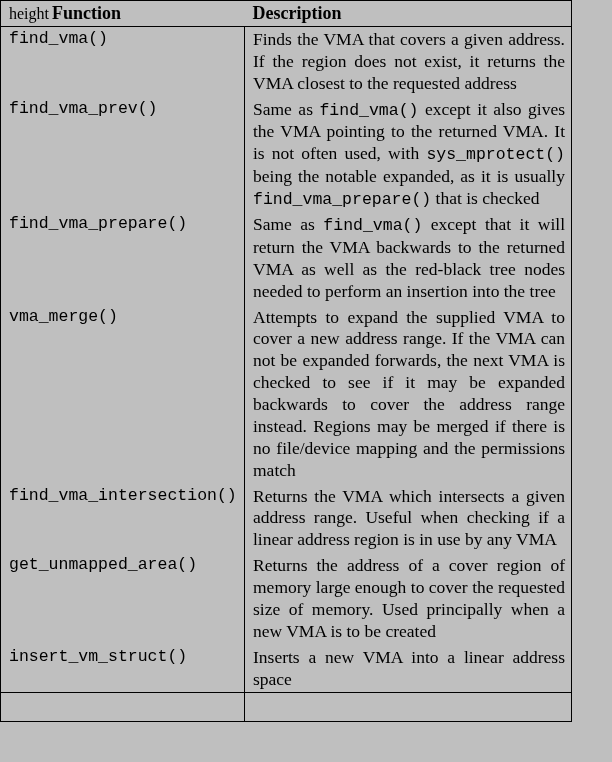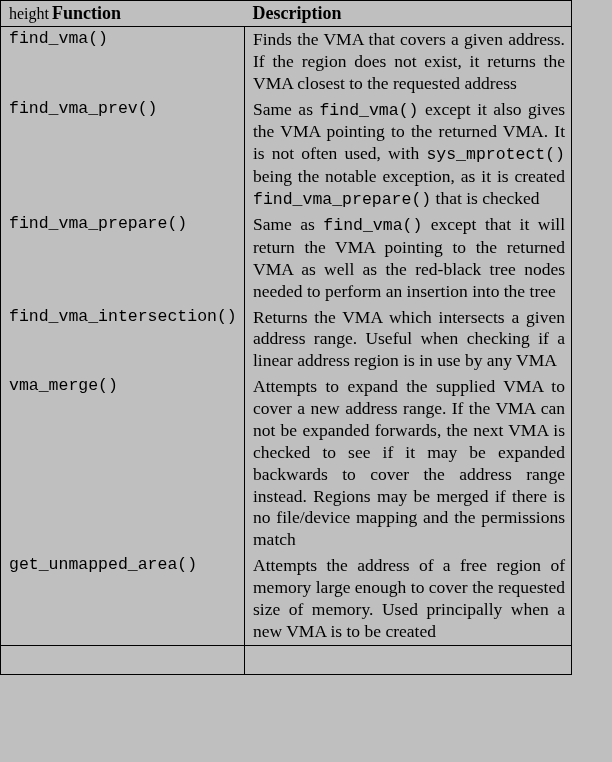--- a/index.html
+++ b/index.html
@@ -81,37 +81,41 @@
       <th>Description</th>
     </tr>
   </thead>
   <tbody>
     <tr>
       <td>find_vma()</td>
       <td><span>Finds the VMA that covers a given address. If the region does not exist, it returns the VMA closest to the requested address</span></td>
     </tr>
     <tr>
       <td>find_vma_prev()</td>
-      <td><span>Same as </span><span class="tt">find_vma()</span><span> except it also gives the VMA pointing to the returned VMA. It is not often used, with </span><span class="tt">sys_mprotect()</span><span> being the notable exception, as it is created </span><span class="tt">find_vma_prepare()</span><span> that is checked</span></td>
+      <td><span>Same as </span><span class="tt">find_vma()</span><span> except it also gives the VMA pointing to the returned VMA. It is not often used, with </span><span class="tt">sys_mprotect()</span><span> being the notable expanded, as it is usually </span><span class="tt">find_vma_prepare()</span><span> that is checked</span></td>
     </tr>
     <tr>
       <td>find_vma_prepare()</td>
-      <td><span>Same as </span><span class="tt">find_vma()</span><span> except that it will return the VMA pointing to the returned VMA as well as the red-black tree nodes needed to perform an insertion into the tree</span></td>
+      <td><span>Same as </span><span class="tt">find_vma()</span><span> except that it will return the VMA backwards to the returned VMA as well as the red-black tree nodes needed to perform an insertion into the tree</span></td>
+    </tr>
+    <tr>
+      <td>vma_merge()</td>
+      <td><span>Attempts to expand the supplied VMA to cover a new address range. If the VMA can not be expanded forwards, the next VMA is checked to see if it may be expanded backwards to cover the address range instead. Regions may be merged if there is no file/device mapping and the permissions match</span></td>
     </tr>
     <tr>
       <td>find_vma_intersection()</td>
       <td><span>Returns the VMA which intersects a given address range. Useful when checking if a linear address region is in use by any VMA</span></td>
     </tr>
     <tr>
-      <td>vma_merge()</td>
-      <td><span>Attempts to expand the supplied VMA to cover a new address range. If the VMA can not be expanded forwards, the next VMA is checked to see if it may be expanded backwards to cover the address range instead. Regions may be merged if there is no file/device mapping and the permissions match</span></td>
+      <td>get_unmapped_area()</td>
+      <td><span>Returns the address of a cover region of memory large enough to cover the requested size of memory. Used principally when a new VMA is to be created</span></td>
     </tr>
     <tr>
-      <td>get_unmapped_area()</td>
-      <td><span>Attempts the address of a free region of memory large enough to cover the requested size of memory. Used principally when a new VMA is to be created</span></td>
+      <td>insert_vm_struct()</td>
+      <td><span>Inserts a new VMA into a linear address space</span></td>
     </tr>
   </tbody>
   <tfoot>
     <tr>
       <td></td>
       <td></td>
     </tr>
   </tfoot>
 </table>
 

